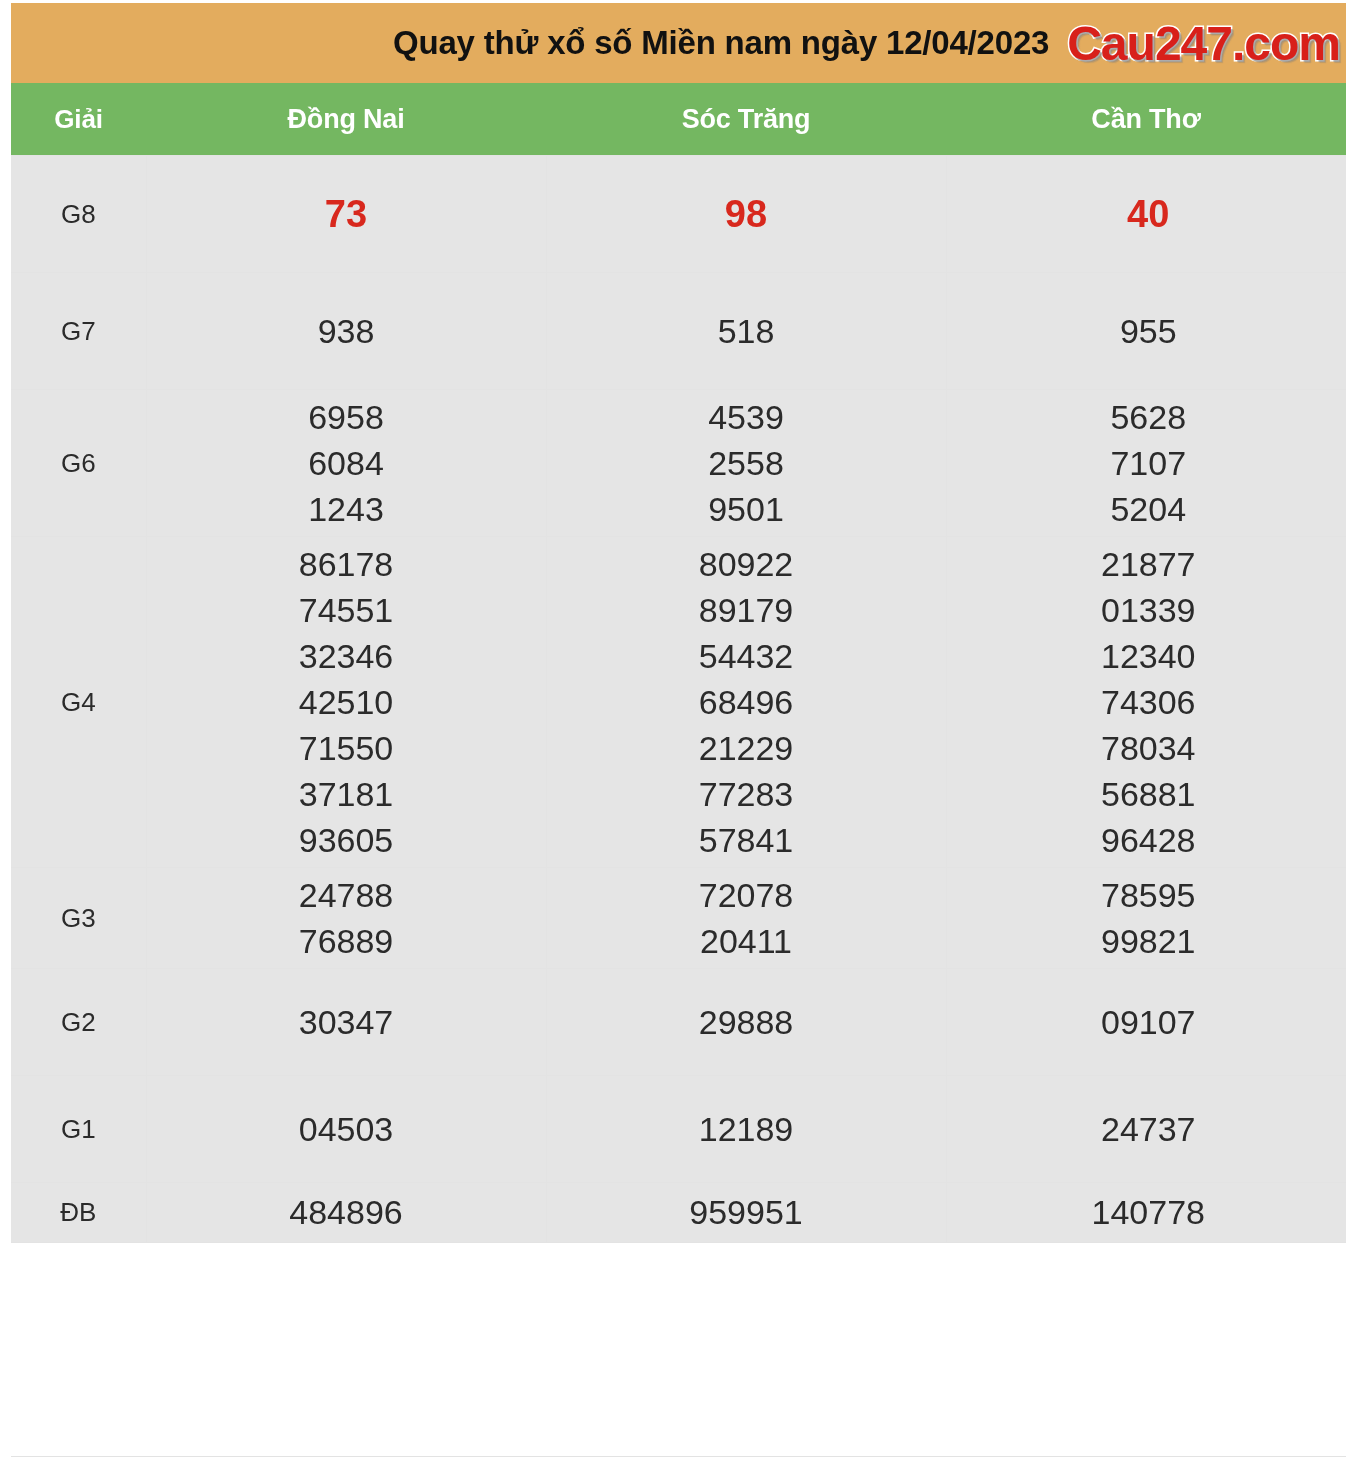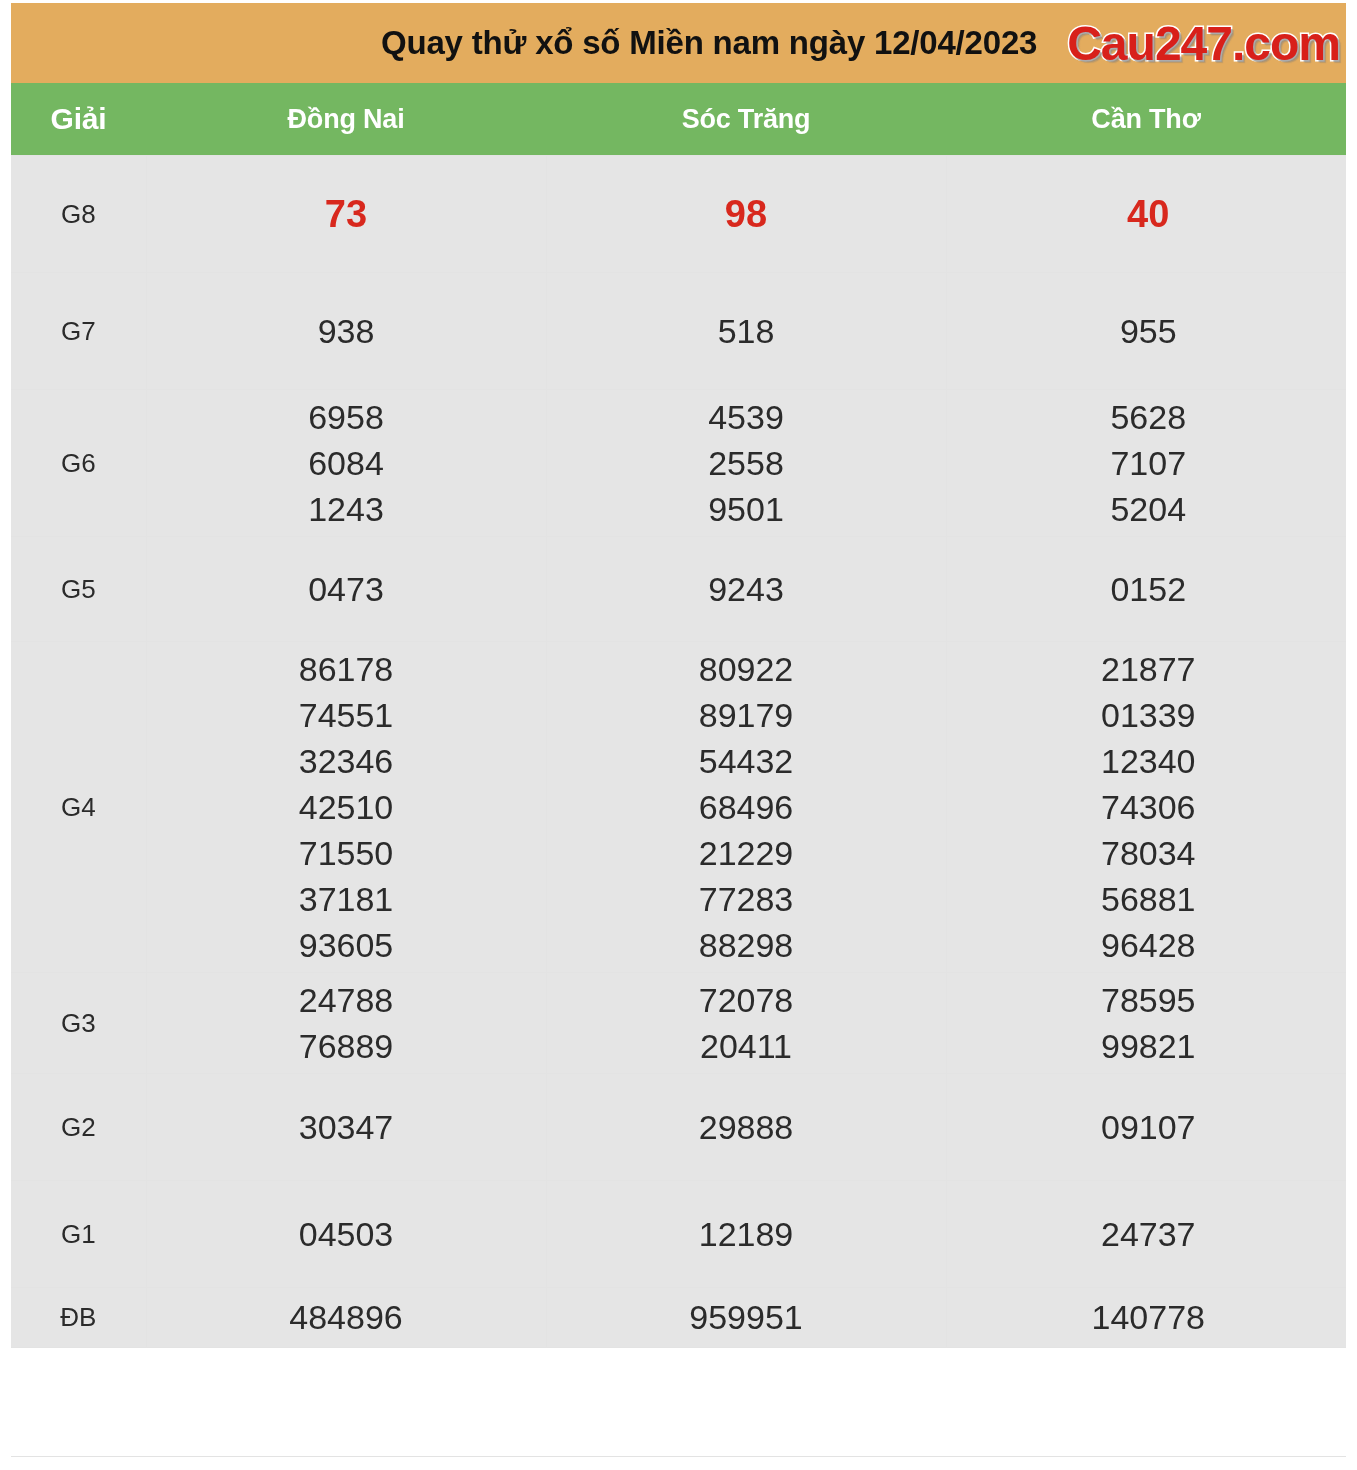--- a/index.html
+++ b/index.html
@@ -36,21 +36,21 @@
     box-sizing: border-box;
     padding-right: 6px;
     overflow: hidden;
   }
   .banner-title {
     font-size: 33px;
     font-weight: bold;
     color: #111111;
     white-space: nowrap;
     letter-spacing: -0.2px;
-    margin-right: 30px;
+    margin-right: 18px;
   }
   .banner-logo {
     font-size: 48px;
     font-weight: bold;
     color: #d8201a;
     white-space: nowrap;
     letter-spacing: -1px;
     -webkit-text-stroke: 3px #ffffff;
     paint-order: stroke fill;
     text-shadow:
@@ -75,21 +75,21 @@
     color: #ffffff;
     font-size: 27px;
     font-weight: bold;
     height: 72px;
     padding: 0;
     text-align: center;
     vertical-align: middle;
     border: none;
     letter-spacing: -0.2px;
   }
-  thead th.prize-head { font-size: 30px; }
+  thead th.prize-head { font-size: 26px; }
 
   tbody td {
     border: 1px solid #e3e3e3;
     border-left: none;
     border-right: 1px solid #e3e3e3;
     text-align: center;
     vertical-align: middle;
     color: #2b2b2b;
     font-size: 34px;
     padding: 10px 4px;
@@ -189,26 +189,20 @@
             </div>
           </td>
           <td class="val">
             <div class="num-list">
               <span class="num">5628</span>
               <span class="num">7107</span>
               <span class="num">5204</span>
             </div>
           </td>
         </tr>
-        <tr class="row-g5">
-          <td>G5</td>
-          <td class="val"><span class="single-num">0473</span></td>
-          <td class="val"><span class="single-num">9243</span></td>
-          <td class="val"><span class="single-num">0152</span></td>
-        </tr>
         <tr class="row-g4">
           <td>G4</td>
           <td class="val">
             <div class="num-list">
               <span class="num">86178</span>
               <span class="num">74551</span>
               <span class="num">32346</span>
               <span class="num">42510</span>
               <span class="num">71550</span>
               <span class="num">37181</span>
@@ -216,21 +210,21 @@
             </div>
           </td>
           <td class="val">
             <div class="num-list">
               <span class="num">80922</span>
               <span class="num">89179</span>
               <span class="num">54432</span>
               <span class="num">68496</span>
               <span class="num">21229</span>
               <span class="num">77283</span>
-              <span class="num">88298</span>
+              <span class="num">57841</span>
             </div>
           </td>
           <td class="val">
             <div class="num-list">
               <span class="num">21877</span>
               <span class="num">01339</span>
               <span class="num">12340</span>
               <span class="num">74306</span>
               <span class="num">78034</span>
               <span class="num">56881</span>

